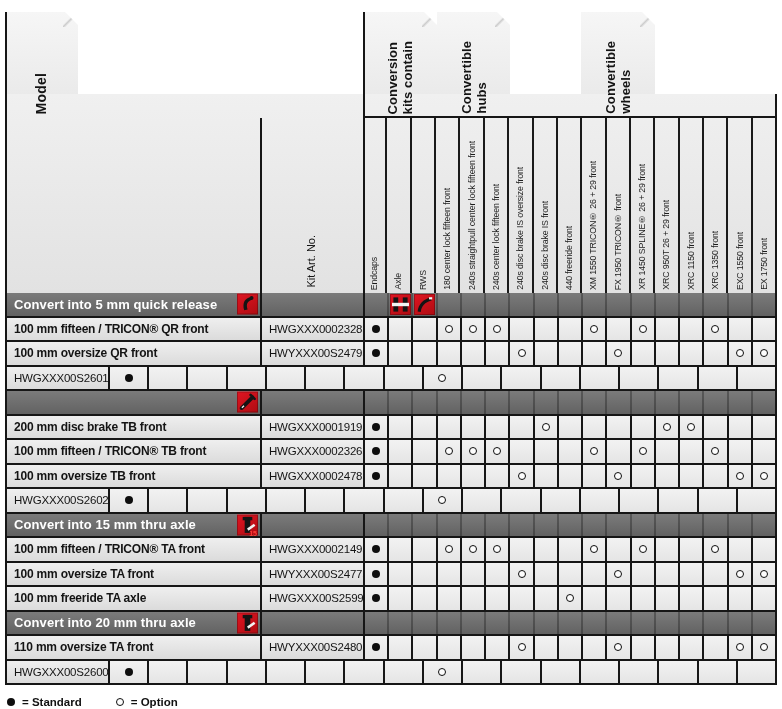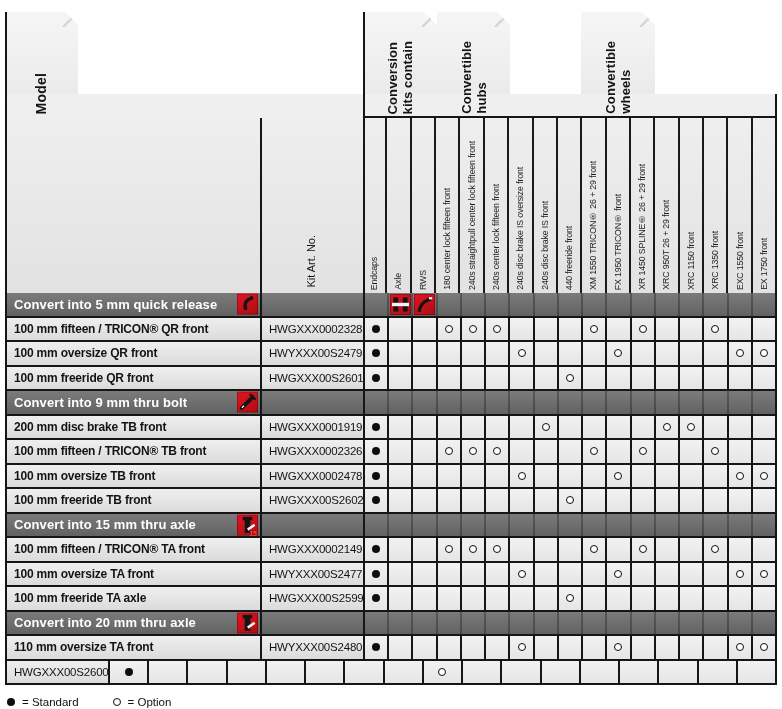--- a/index.html
+++ b/index.html
@@ -68,21 +68,21 @@
   .sym-option{width:8px;height:8px;border:1.7px solid #0e0e0e;background:#fdfdfd;box-sizing:border-box;}
 
   
   .tile{position:relative;width:21px;height:21px;flex:none;
         background:linear-gradient(145deg,#e01522,#ae0c12);box-shadow:inset 0 0 0 1px rgba(0,0,0,.25);}
   .tile svg{position:absolute;inset:0;width:100%;height:100%;}
   .tile-right{position:absolute;right:2px;top:50%;transform:translateY(-50%);}
   .tile-label{position:absolute;right:1px;bottom:-1px;font-weight:bold;font-size:7px;color:#ff4038;z-index:2;}
 
   
-  #legend{position:absolute;left:2px;top:684px;display:flex;align-items:flex-end;gap:34px;}
+  #legend{position:absolute;left:2px;top:684px;display:flex;align-items:flex-end;gap:34px;font-weight:bold;}
   .legend-item{display:flex;align-items:center;gap:7px;font-size:11.5px;color:#111;}
   .legend-item .sym-standard{width:8px;height:8px;}
   .legend-item .sym-option{width:8px;height:8px;}
 </style>
 </head>
 <body>
 
 <div class="stage">
   <div class="tbl">
 
@@ -284,23 +284,20 @@
           <div class="cell cdot"></div>
           <div class="cell cdot"></div>
           <div class="cell cdot">
             <span class="sym sym-option"></span>
           </div>
           <div class="cell cdot">
             <span class="sym sym-option"></span>
           </div>
         </div>
         <div class="row data">
-          <div class="cell cmodel">
-            <span class="model-name">100 mm freeride QR front</span>
-          </div>
           <div class="cell ckit">
             <span class="kit-number">HWGXXX00S2601S</span>
           </div>
           <div class="cell cdot">
             <span class="sym sym-standard"></span>
           </div>
           <div class="cell cdot"></div>
           <div class="cell cdot"></div>
           <div class="cell cdot"></div>
           <div class="cell cdot"></div>
@@ -314,21 +311,20 @@
           <div class="cell cdot"></div>
           <div class="cell cdot"></div>
           <div class="cell cdot"></div>
           <div class="cell cdot"></div>
           <div class="cell cdot"></div>
           <div class="cell cdot"></div>
           <div class="cell cdot"></div>
         </div>
         <div class="row band">
           <div class="cell cmodel">
-            <span class="band-title">Convert into 9 mm thru bolt</span>
             <span class="tile tile-right">
               <svg viewBox="0 0 21 21">
                 <path d="M4.6 16.6L15.4 5.8" stroke="#141414" stroke-width="3.8" stroke-linecap="round" fill="none"></path>
                 <path d="M13.6 3.4L17.6 7.4" stroke="#141414" stroke-width="2.6" stroke-linecap="round" fill="none"></path>
                 <path d="M4.9 16.3L7 14.2" stroke="#f3f3f3" stroke-width="1.3" fill="none"></path>
               </svg>
             </span>
           </div>
           <div class="cell ckit"></div>
           <div class="cell cdot first"></div>
@@ -450,23 +446,20 @@
           <div class="cell cdot"></div>
           <div class="cell cdot"></div>
           <div class="cell cdot">
             <span class="sym sym-option"></span>
           </div>
           <div class="cell cdot">
             <span class="sym sym-option"></span>
           </div>
         </div>
         <div class="row data">
-          <div class="cell cmodel">
-            <span class="model-name">100 mm freeride TB front</span>
-          </div>
           <div class="cell ckit">
             <span class="kit-number">HWGXXX00S2602S</span>
           </div>
           <div class="cell cdot">
             <span class="sym sym-standard"></span>
           </div>
           <div class="cell cdot"></div>
           <div class="cell cdot"></div>
           <div class="cell cdot"></div>
           <div class="cell cdot"></div>

